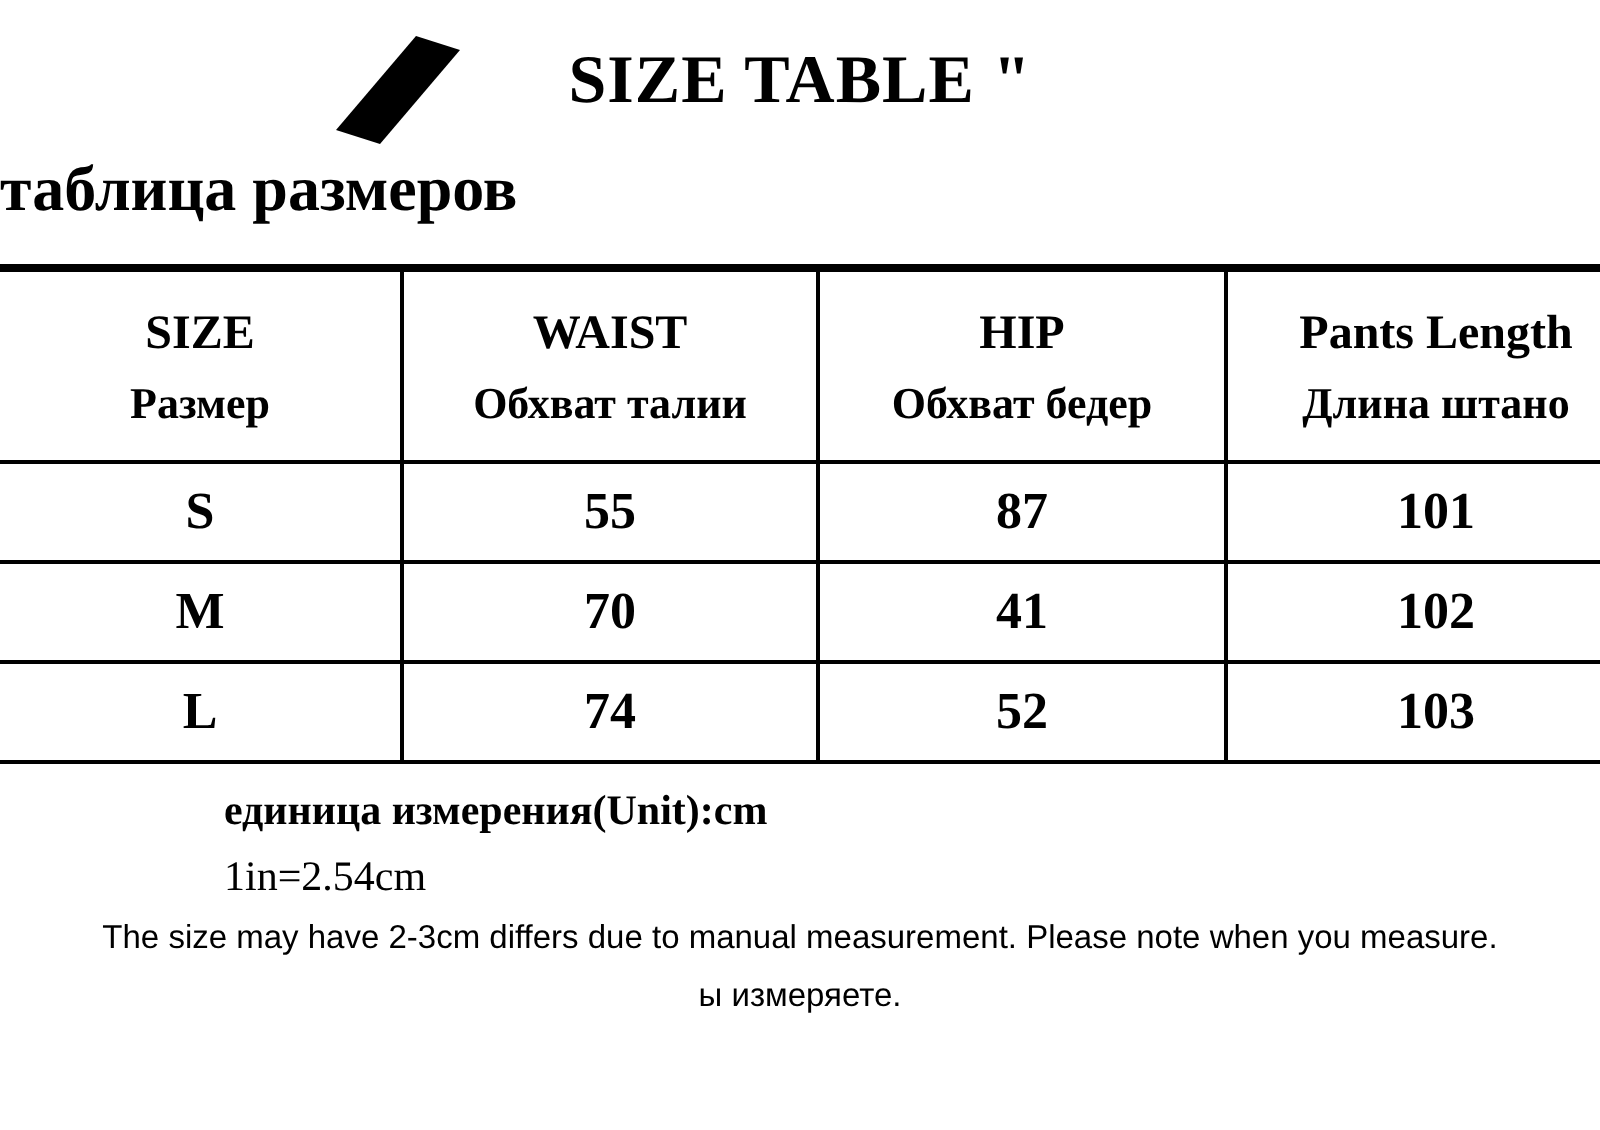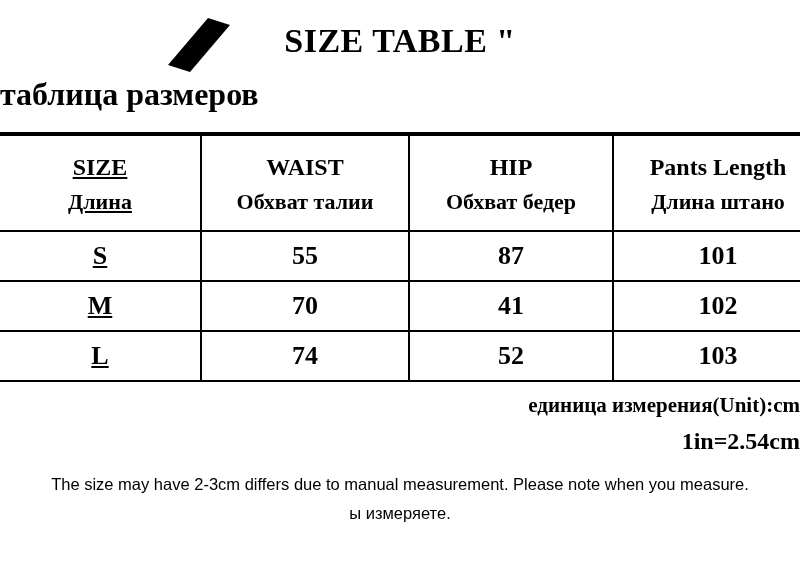--- a/index.html
+++ b/index.html
@@ -97,45 +97,44 @@
     font-family: "Liberation Serif", serif;
     line-height: 1.5;
     white-space: nowrap;
   }
   td.col-size { width: 196px; }
   td.col-waist { width: 202px; }
   td.col-hip { width: 198px; }
   td.col-len { width: 204px; }
 
   
-  table.size-table tr td:first-child { border-left: none; text-decoration: underline; }
+  table.size-table tr td:first-child { border-left: none; }
   table.size-table tr td:last-child { border-right: none; }
 
   
   .unit-block {
     margin-top: 8px;
-    text-align: right;
+    text-align: left;
     padding-left: 112px;
   }
   .unit-line-1 {
     font-size: 21px;
     font-weight: bold;
     font-family: "Liberation Serif", serif;
     line-height: 1.5;
   }
   .unit-line-2 {
-    font-size: 24px;
-    font-weight: bold;
+    font-size: 21px;
+    font-weight: normal;
     font-family: "Liberation Serif", serif;
     line-height: 1.6;
   }
 
   
   .note-block {
-    margin-top: 10px;
     text-align: center;
     padding: 0 18px;
   }
   .note-line {
     font-size: 16.5px;
     line-height: 1.75;
     font-family: "Liberation Sans", sans-serif;
   }
 </style>
 </head>
@@ -151,21 +150,21 @@
     </div>
     <div class="title-line-1">SIZE TABLE "</div>
     <div class="title-line-2">таблица размеров</div>
   </div>
 
   <table class="size-table">
     <tbody>
       <tr class="header-row">
         <td class="col-size">
           <span class="hdr-en">SIZE</span>
-          <span class="hdr-ru">Длина</span>
+          <span class="hdr-ru">Размер</span>
         </td>
         <td class="col-waist">
           <span class="hdr-en">WAIST</span>
           <span class="hdr-ru">Обхват талии</span>
         </td>
         <td class="col-hip">
           <span class="hdr-en">HIP</span>
           <span class="hdr-ru">Обхват бедер</span>
         </td>
         <td class="col-len">

